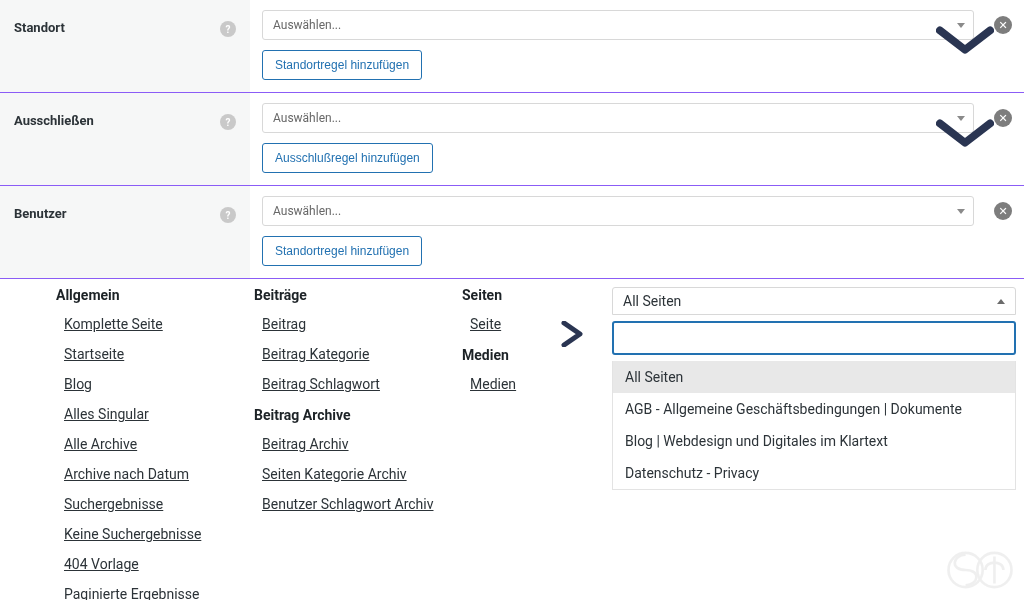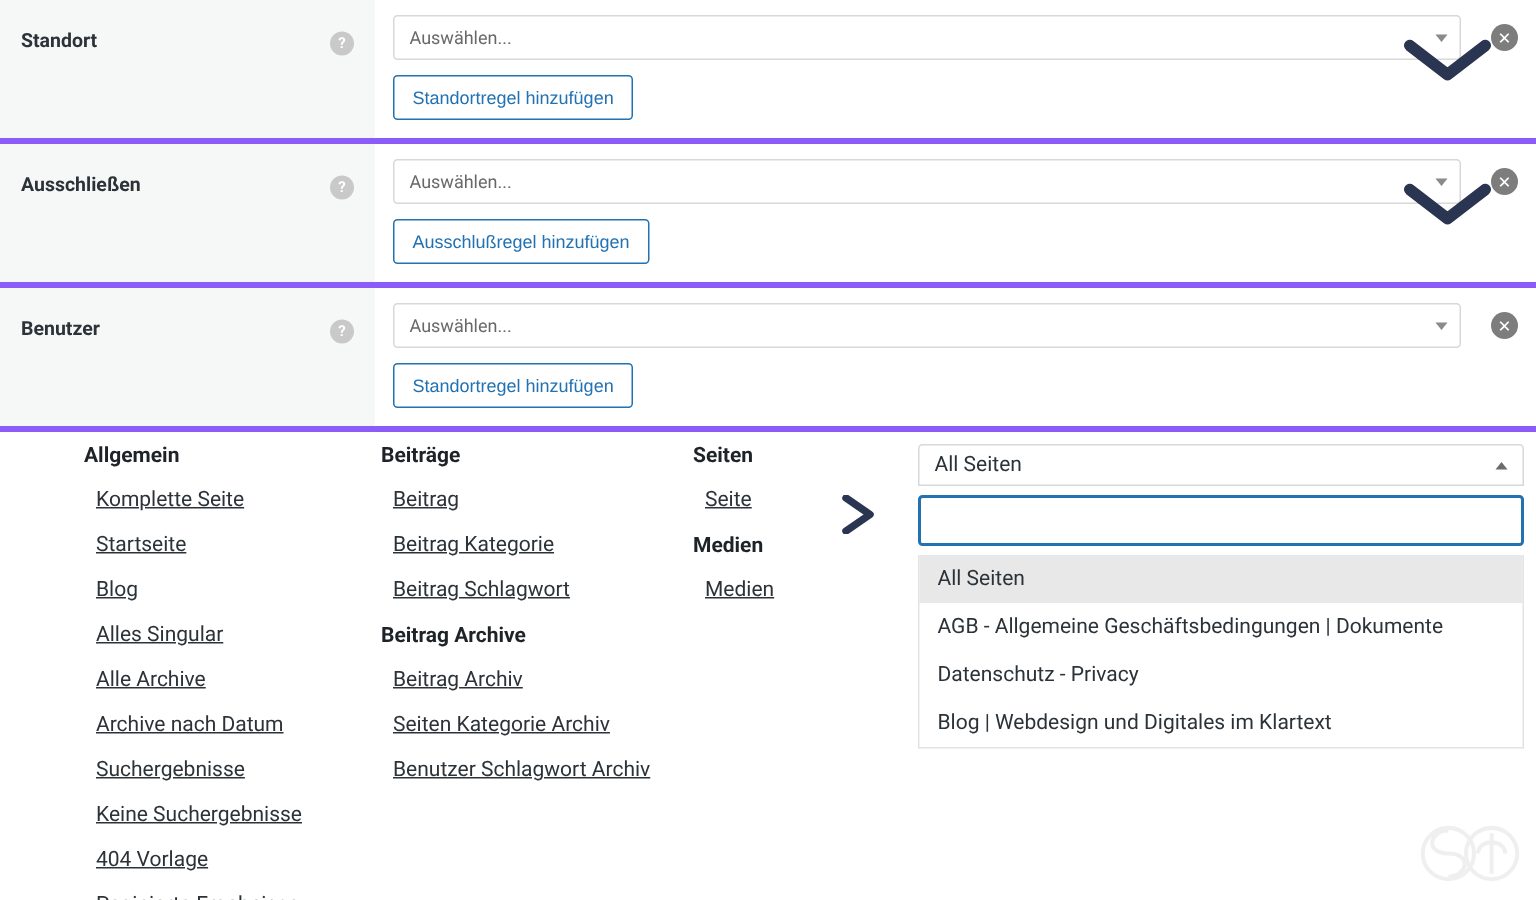--- a/index.html
+++ b/index.html
@@ -1,20 +1,20 @@
 <!DOCTYPE html>
 <html><head>
 <meta charset="utf-8">
 <style>
   * { box-sizing: border-box; margin: 0; padding: 0; }
   body { font-family: -apple-system, BlinkMacSystemFont, "Segoe UI", Roboto, sans-serif; font-size: 13px; color: #2c3338; background: #fff; width: 1024px; height: 600px; overflow: hidden; position: relative; }
 
   
   .rules { display: flex; flex-direction: column; }
-  .rule-row { display: flex; border-bottom: 4px solid #8b5cf6; }
+  .rule-row { display: flex; border-bottom: 1px solid #8b5cf6; }
   .rule-label-cell { width: 250px; background: #f6f7f7; padding: 20px 14px; display: flex; align-items: flex-start; justify-content: space-between; }
   .rule-label-text { font-weight: 700; font-size: 13px; color: #2c3338; }
   .help-icon { display: inline-flex; align-items: center; justify-content: center; width: 16px; height: 16px; border-radius: 50%; background: #c9c9c9; color: #fff; font-size: 10px; font-weight: bold; margin-top: 1px; }
   .rule-controls { flex: 1; padding: 10px 12px 12px 12px; display: flex; flex-direction: column; gap: 10px; position: relative; }
   .select-row { display: flex; align-items: center; gap: 20px; }
   .select-box { flex: 1; height: 30px; border: 1px solid #d8d8d8; border-radius: 3px; background: #fff; display: flex; align-items: center; justify-content: space-between; padding: 0 8px 0 10px; color: #686868; font-size: 12px; cursor: pointer; }
   .select-caret { width: 0; height: 0; border-left: 4px solid transparent; border-right: 4px solid transparent; border-top: 5px solid #8a8a8a; }
   .remove-icon { display: inline-flex; width: 18px; height: 18px; border-radius: 50%; background: #7d7d7d; color: #fff; align-items: center; justify-content: center; font-size: 11px; cursor: pointer; }
   .add-btn { align-self: flex-start; height: 30px; padding: 0 12px; border: 1px solid #2271b1; color: #2271b1; background: #fff; border-radius: 3px; font-size: 12px; cursor: pointer; }
   .big-chevron { position: absolute; right: 30px; top: 26px; }
@@ -160,22 +160,22 @@
 
   <div class="page-picker">
     <div class="picker-selected">
       <span>All Seiten</span>
       <span class="caret-up"></span>
     </div>
     <input class="picker-input" type="text" value="" style="">
     <div class="picker-list">
       <div class="picker-option highlight">All Seiten</div>
       <div class="picker-option">AGB - Allgemeine Geschäftsbedingungen | Dokumente</div>
+      <div class="picker-option">Blog | Webdesign und Digitales im Klartext</div>
       <div class="picker-option">Datenschutz - Privacy</div>
-      <div class="picker-option">Blog | Webdesign und Digitales im Klartext</div>
     </div>
   </div>
 
 </div>
 
 <div class="watermark">
   <svg viewBox="0 0 80 46">
     <circle cx="24" cy="23" r="19" fill="none" stroke="#c9c9c9" stroke-width="3"></circle>
     <path d="M24 6 C10 6 6 23 24 23 C42 23 38 40 24 40" fill="none" stroke="#c9c9c9" stroke-width="3"></path>
     <circle cx="56" cy="23" r="19" fill="none" stroke="#c9c9c9" stroke-width="3"></circle>

